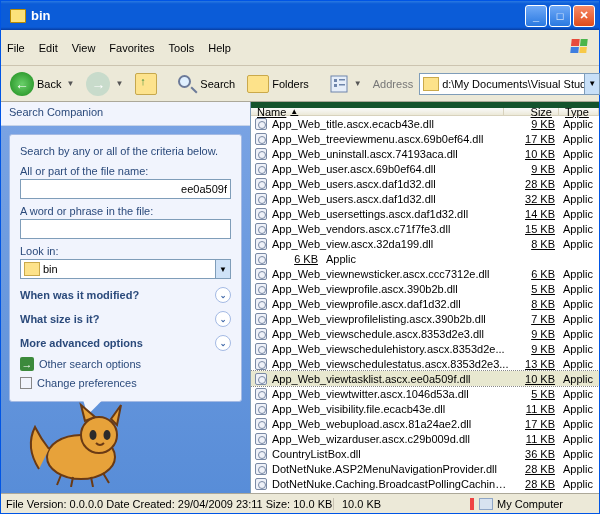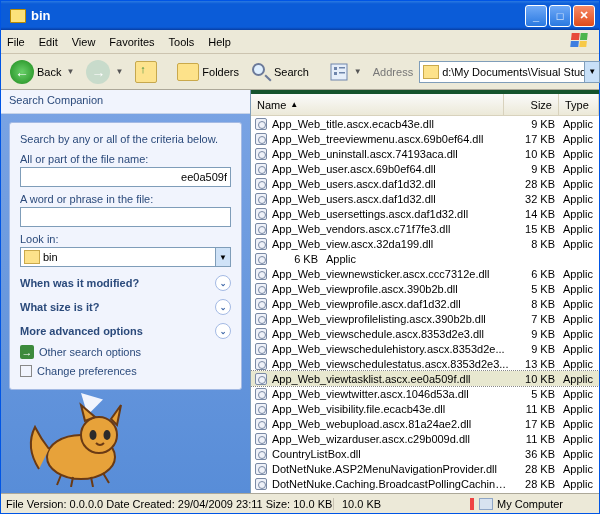--- a/index.html
+++ b/index.html
@@ -4,21 +4,21 @@
 <style>
 * { box-sizing: border-box; margin: 0; padding: 0; font-family: Tahoma, sans-serif; font-size: 11px; }
 body { background: #ece9d8; }
 .window { width: 600px; height: 514px; border: 1px solid #0055e5; background: #fff; display: flex; flex-direction: column; }
 .titlebar { height: 29px; background: linear-gradient(#2a79e1,#0b5cd8 10%,#0b5cd8 90%,#083ea3); display: flex; align-items: center; padding: 0 4px; color: #fff; }
 .titlebar .folder-ico { width: 16px; height: 14px; background: #fce27a; border: 1px solid #b88a00; border-radius: 1px; margin: 0 5px; }
 .titlebar .title { flex: 1; font-weight: bold; font-size: 13px; }
 .winbtn { width: 22px; height: 22px; margin-left: 2px; border: 1px solid #fff; border-radius: 3px; display: flex; align-items: center; justify-content: center; font-weight: bold; color: #fff; font-size: 11px; cursor: default; }
 .min,.max { background: linear-gradient(#6fa9f7,#2a79e1); }
 .close { background: linear-gradient(#f78b67,#e04b1b); }
-.menubar { height: 24px; background: #ece9d8; border-bottom: 1px solid #ccc4b0; display: flex; align-items: center; padding: 0 6px; gap: 14px; }
+.menubar { height: 36px; background: #ece9d8; border-bottom: 1px solid #ccc4b0; display: flex; align-items: center; padding: 0 6px; gap: 14px; }
 .menubar .xp { margin-left: auto; width: 22px; height: 18px; }
 .tb { height: 36px; background: #ece9d8; border-bottom: 1px solid #aca899; display: flex; align-items: center; padding: 0 4px; gap: 2px; }
 .tbtn { height: 30px; display: inline-flex; align-items: center; padding: 0 4px; border: 1px solid transparent; border-radius: 3px; gap: 3px; }
 .nav-ico { width: 24px; height: 24px; border-radius: 50%; display: flex; align-items: center; justify-content: center; color: #fff; font-size: 14px; }
 .green { background: radial-gradient(#69d069,#1c8a1c); }
 .green-dis { background: #c8dbcb; }
 .up-ico { width: 22px; height: 22px; background: #fde38d; border: 1px solid #c6a84e; border-radius: 2px; position: relative; }
 .up-ico::after { content:"↑"; position:absolute; top:1px; left:4px; color:#3c8a3c; font-weight:bold; }
 .srch-ico{width:20px;height:20px;position:relative;}
 .srch-ico .lens{width:13px;height:13px;border:2px solid #6c7a99;border-radius:50%;position:absolute;top:1px;left:1px;background:#e0f0ff;}
@@ -44,33 +44,33 @@
 .sel .sd{width:15px;height:18px;background:#cfe2f7;display:flex;align-items:center;justify-content:center;font-size:8px;border-left:1px solid #7f9db9;}
 .exp{display:flex;justify-content:space-between;align-items:center;color:#2b4a7b;font-weight:bold;margin:8px 0 2px;cursor:default;}
 .exp .chev{width:16px;height:16px;border:1px solid #a4bae4;border-radius:50%;background:#fff;display:flex;align-items:center;justify-content:center;color:#3b64a6;font-size:8px;}
 .opt{display:flex;align-items:center;gap:5px;color:#2b4a7b;margin-top:6px;}
 .opt .gi{width:14px;height:14px;background:#3c8a3c;border-radius:2px;display:flex;align-items:center;justify-content:center;color:#fff;}
 .opt .ci{width:12px;height:12px;border:1px solid #888;}
 .cat-wrap{flex:1;position:relative;}
 .cat{position:absolute;bottom:6px;left:20px;width:110px;}
 .speech{position:absolute;width:22px;height:22px;background:#f1f4fd;bottom:78px;left:80px;clip-path:polygon(0 0,100% 30%,30% 100%);}
 .files{flex:1;display:flex;flex-direction:column;overflow:hidden;}
-.cols{height:26px;display:flex;border-bottom:1px solid #d8d2bd;border-top:4px solid #14532d;}
+.cols{height:14px;display:flex;border-bottom:1px solid #d8d2bd;border-top:6px solid #14532d;text-decoration:underline;}
 .col{border-right:1px solid #d8d2bd;background:linear-gradient(#fafafa,#ece9d8);padding:2px 6px;display:flex;align-items:center;}
 .col.name{flex:1;}
 .col.size{width:55px;justify-content:flex-end;}
 .col.type{width:40px;}
 .rows{flex:1;overflow-y:auto;overflow-x:hidden;}
 .row{height:15px;display:flex;align-items:center;padding-left:2px;}
 .row.sel-row{background:#e8e8d0;outline:1px dotted #888;}
 .row .ico-f{width:16px;height:14px;margin-right:3px;display:inline-flex;align-items:center;justify-content:center;}
 .row .gear{width:12px;height:12px;border:1px solid #7a8aa5;border-radius:2px;background:#eef1f8;position:relative;}
 .row .gear::after{content:"";position:absolute;top:2px;left:2px;width:6px;height:6px;border:1px solid #7a8aa5;border-radius:50%;}
 .row .nm{flex:1;white-space:nowrap;overflow:hidden;text-overflow:ellipsis;}
-.row .sz{width:50px;text-align:right;padding-right:4px;}
+.row .sz{width:50px;text-align:right;padding-right:4px;text-decoration:underline;}
 .row .tp{width:40px;padding-left:4px;overflow:hidden;white-space:nowrap;}
 .rows::-webkit-scrollbar{width:16px;}
 .rows::-webkit-scrollbar-track{background:#f0ede1;}
 .rows::-webkit-scrollbar-thumb{background:#c7d7f1;border:1px solid #9db4d9;}
 .status{height:20px;border-top:1px solid #aca899;background:#ece9d8;display:flex;align-items:center;font-size:11px;}
 .status .s1{flex:1;padding:0 5px;border-right:1px solid #c8c2b2;white-space:nowrap;overflow:hidden;}
 .status .s2{width:140px;padding:0 8px;border-right:4px solid #ef4444;}
 .status .s3{width:125px;padding:0 5px;display:flex;align-items:center;gap:4px;}
 .status .pc{width:14px;height:12px;background:#d8e3f0;border:1px solid #8fa6c6;}
 .menubar span{cursor:default;}
@@ -117,29 +117,29 @@
   </div>
   <div class="tbtn">
     <div class="nav-ico green-dis">→</div>
     <span class="dd">▼</span>
   </div>
   <div class="tbtn">
         <div class="up-ico"></div>
       </div>
   <div class="vsep"></div>
   <div class="tbtn">
-    <div class="fld-ico"></div>
-    <span>Folders</span>
-  </div>
-  <div class="tbtn">
     <div class="srch-ico">
           <div class="lens"></div>
           <div class="hnd"></div>
         </div>
     <span>Search</span>
+  </div>
+  <div class="tbtn">
+    <div class="fld-ico"></div>
+    <span>Folders</span>
   </div>
   <div class="vsep"></div>
   <div class="tbtn">
     <svg width="20" height="20">
           <rect x="2" y="2" width="16" height="16" fill="#e6eef9" stroke="#6e85ab"></rect>
           <rect x="5" y="5" width="3" height="3" fill="#6e85ab"></rect>
           <rect x="5" y="10" width="3" height="3" fill="#6e85ab"></rect>
           <rect x="10" y="5" width="6" height="1.5" fill="#6e85ab"></rect>
           <rect x="10" y="10" width="6" height="1.5" fill="#6e85ab"></rect>
         </svg>

